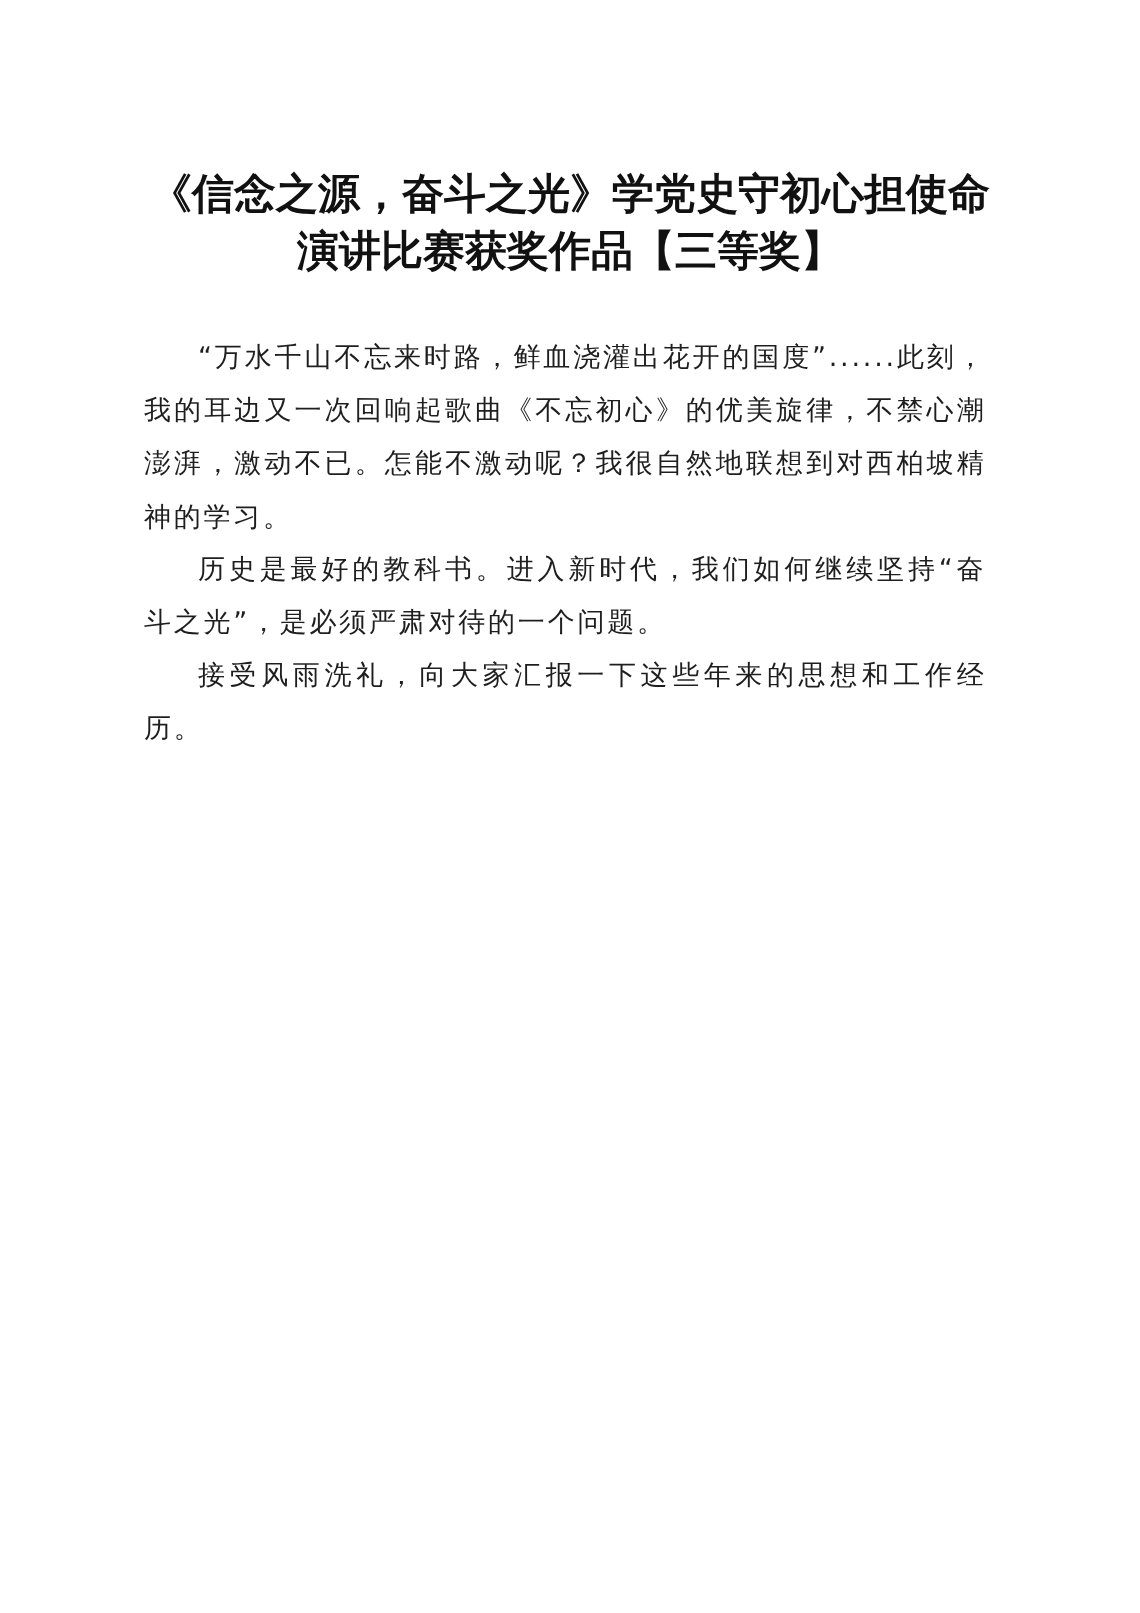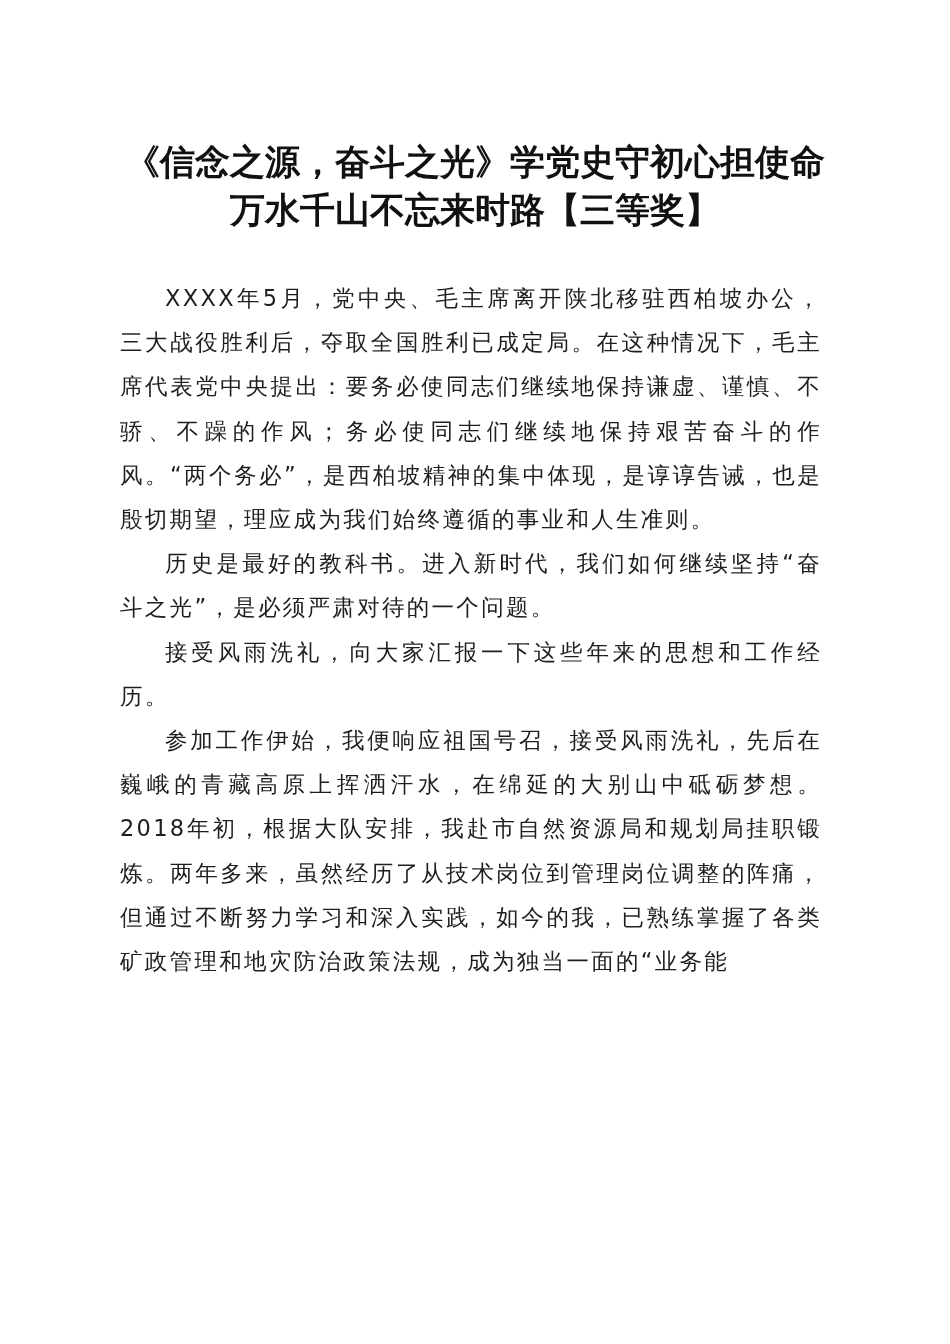--- a/index.html
+++ b/index.html
@@ -55,22 +55,21 @@
       text-align-last: left;
       letter-spacing: 2.3px;
     }
   </style>
 </head>
 <body>
 
 <div class="page">
   <h1 class="doc-title">
     <span class="title-line">《信念之源，奋斗之光》学党史守初心担使命</span>
-    <span class="title-line">万水千山不忘来时路【三等奖】</span>
+    <span class="title-line">演讲比赛获奖作品【三等奖】</span>
   </h1>
 
   <div class="doc-body">
-    <p>XXXX年5月，党中央、毛主席离开陕北移驻西柏坡办公，三大战役胜利后，夺取全国胜利已成定局。在这种情况下，毛主席代表党中央提出：要务必使同志们继续地保持谦虚、谨慎、不骄、不躁的作风；务必使同志们继续地保持艰苦奋斗的作风。“两个务必”，是西柏坡精神的集中体现，是谆谆告诫，也是殷切期望，理应成为我们始终遵循的事业和人生准则。</p>
+    <p>“万水千山不忘来时路，鲜血浇灌出花开的国度”......此刻，我的耳边又一次回响起歌曲《不忘初心》的优美旋律，不禁心潮澎湃，激动不已。怎能不激动呢？我很自然地联想到对西柏坡精神的学习。</p>
     <p>历史是最好的教科书。进入新时代，我们如何继续坚持“奋斗之光”，是必须严肃对待的一个问题。</p>
     <p>接受风雨洗礼，向大家汇报一下这些年来的思想和工作经历。</p>
-    <p>参加工作伊始，我便响应祖国号召，接受风雨洗礼，先后在巍峨的青藏高原上挥洒汗水，在绵延的大别山中砥砺梦想。2018年初，根据大队安排，我赴市自然资源局和规划局挂职锻炼。两年多来，虽然经历了从技术岗位到管理岗位调整的阵痛，但通过不断努力学习和深入实践，如今的我，已熟练掌握了各类矿政管理和地灾防治政策法规，成为独当一面的“业务能</p>
   </div>
 </div>
 
 </body></html>

